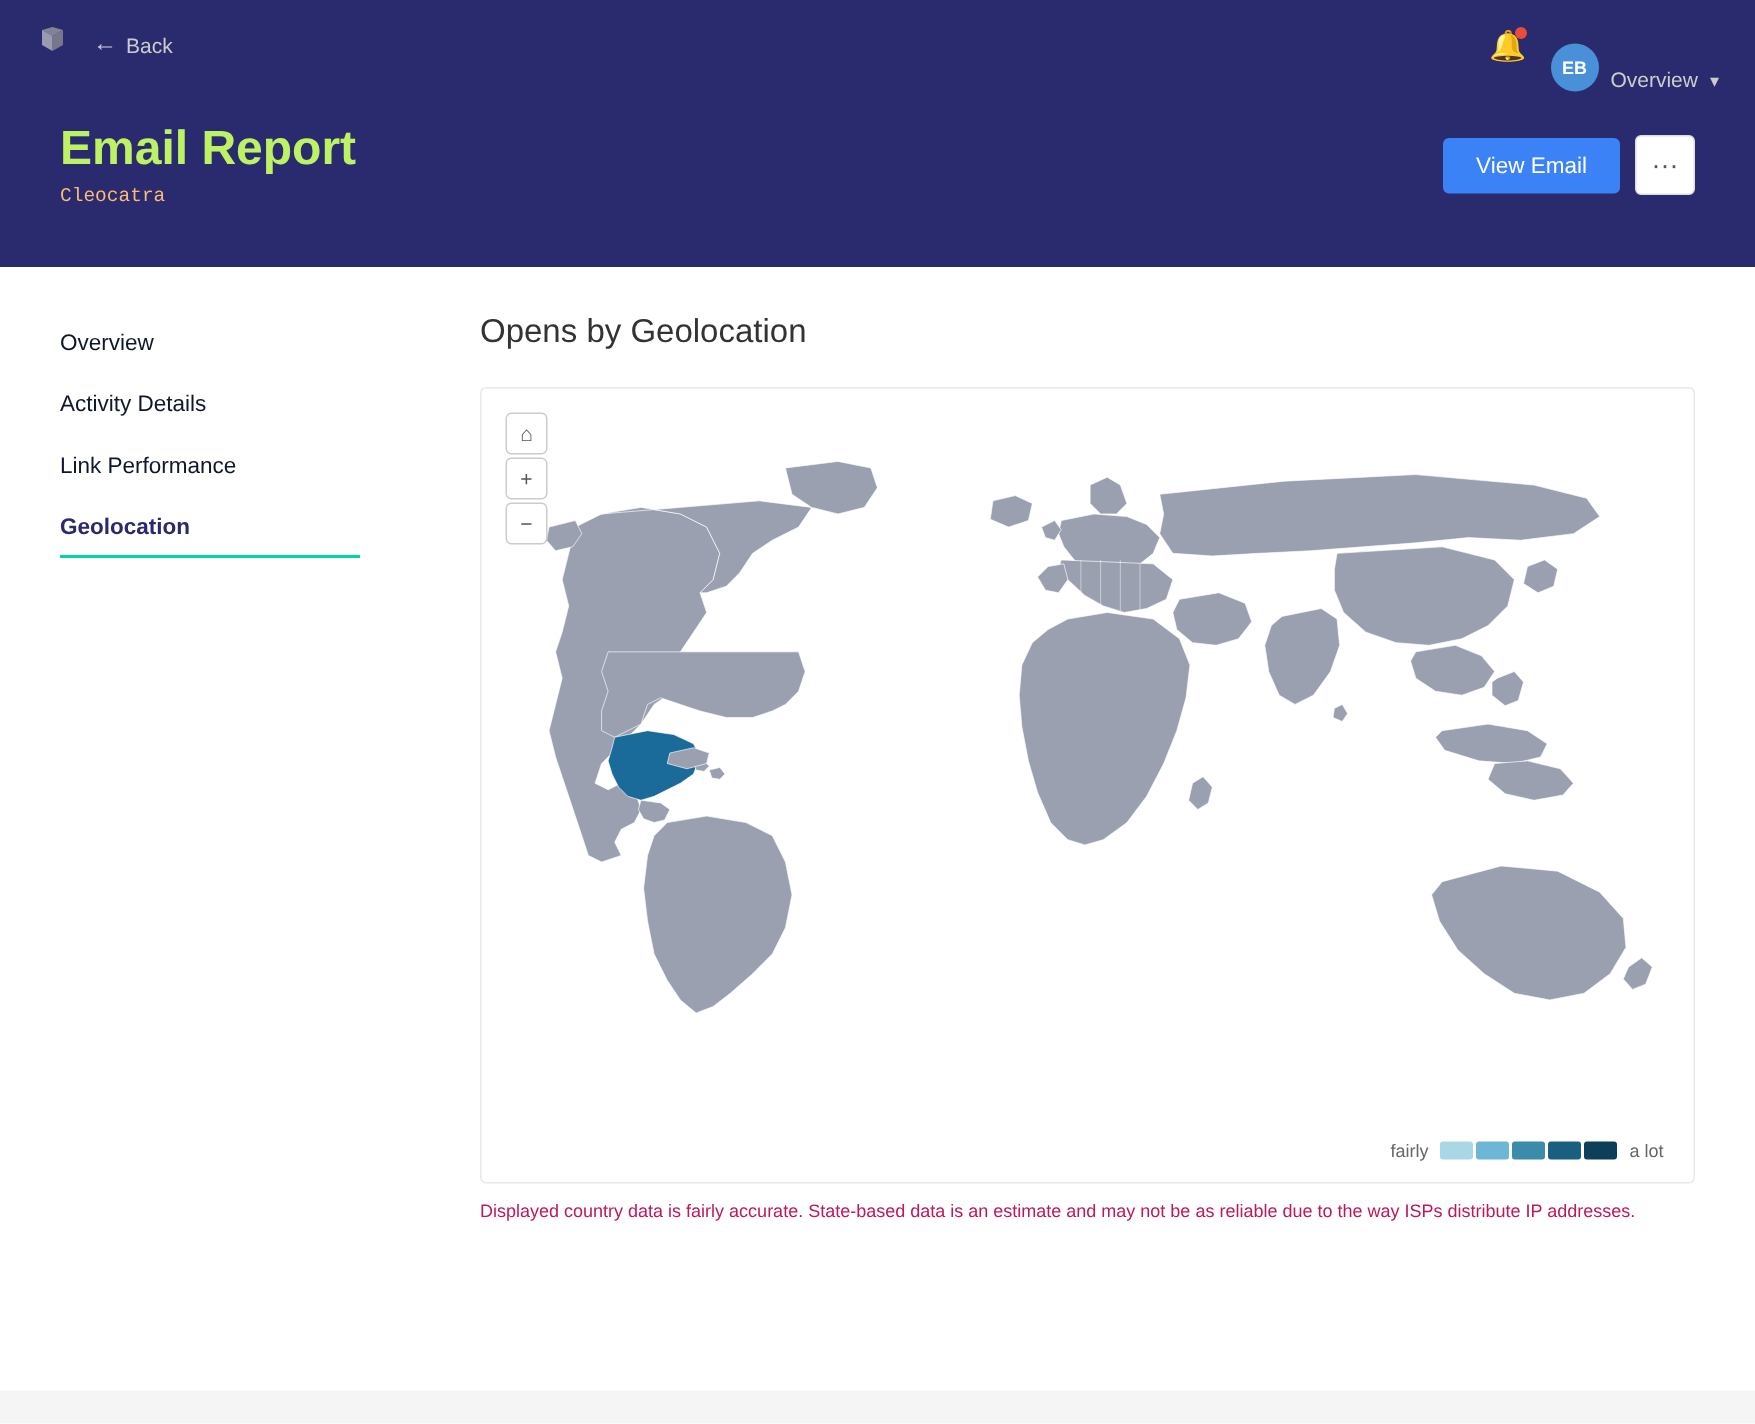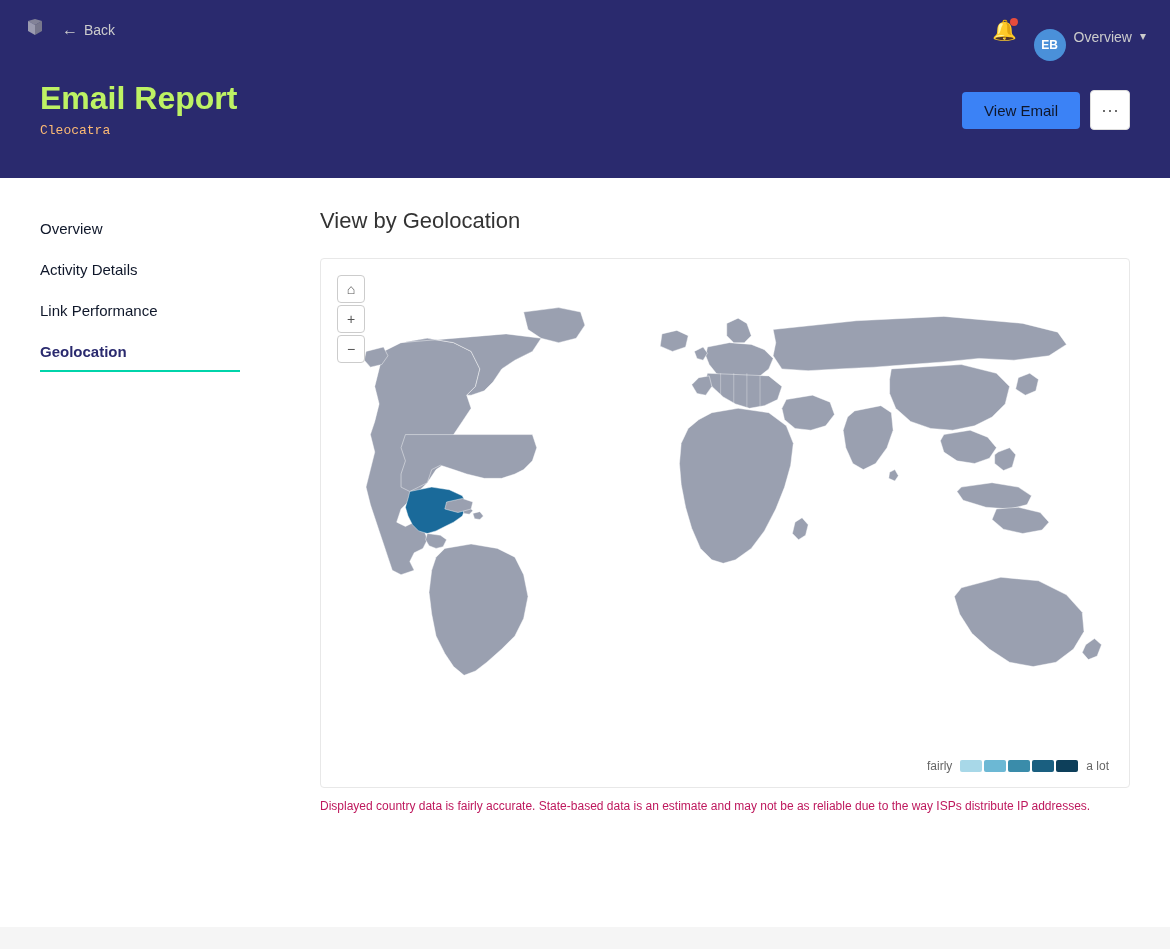--- a/index.html
+++ b/index.html
@@ -15,38 +15,38 @@
       justify-content: space-between;
     }
     .topnav-left { display: flex; align-items: center; gap: 16px; }
     .logo-icon { color: #ccc; font-size: 20px; }
     .back-btn { display: flex; align-items: center; gap: 6px; color: #ccc; font-size: 14px; cursor: pointer; background: none; border: none; }
     .back-arrow { font-size: 16px; color: #ccc; }
     .topnav-right { display: flex; align-items: center; gap: 16px; }
     .notif-btn { position: relative; background: none; border: none; cursor: pointer; color: #ccc; font-size: 20px; }
     .notif-dot { position: absolute; top: 0; right: 0; width: 8px; height: 8px; background: #e74c3c; border-radius: 50%; }
     .avatar { width: 32px; height: 32px; background: #4a90d9; border-radius: 50%; display: flex; align-items: center; justify-content: center; color: white; font-size: 12px; font-weight: 600; }
-    .user-btn { display: flex; align-items: flex-start; gap: 8px; background: none; border: none; cursor: pointer; color: #ccc; font-size: 14px; margin-top: 30px; }
+    .user-btn { display: flex; align-items: flex-end; gap: 8px; background: none; border: none; cursor: pointer; color: #ccc; font-size: 14px; margin-top: 30px; }
     .chevron-down { font-size: 12px; color: #ccc; }
 
     
     .header-section {
       background: #2a2a6e;
       padding: 20px 40px 40px 40px;
       display: flex;
       align-items: flex-start;
       justify-content: space-between;
     }
     .header-left {}
     .page-title { color: #bef264; font-size: 32px; font-weight: 600; margin-bottom: 6px; }
     .page-subtitle { color: #fdba74; font-size: 13px; font-family: Liberation Mono, monospace; }
     .header-actions { display: flex; align-items: center; gap: 10px; margin-top: 10px; }
     .view-email-btn {
       background: #3b82f6;
-      color: #0f172a;
+      color: #ffffff;
       border: none;
       padding: 10px 22px;
       border-radius: 4px;
       font-size: 15px;
       cursor: pointer;
       font-weight: 500;
     }
     .more-btn {
       background: white;
       border: 1px solid #ddd;
@@ -233,21 +233,21 @@
     </a>
     <a class="sidebar-item">
       <span>Link Performance</span>
     </a>
     <a class="sidebar-item active">
       <span>Geolocation</span>
     </a>
   </aside>
 
   <div class="page-area">
-    <h2 class="section-title">View by Geolocation</h2>
+    <h2 class="section-title">Opens by Geolocation</h2>
 
     <div class="map-container">
       
       <div class="map-controls">
         <button class="map-ctrl-btn">
           <span>⌂</span>
         </button>
         <button class="map-ctrl-btn">
           <span>+</span>
         </button>

